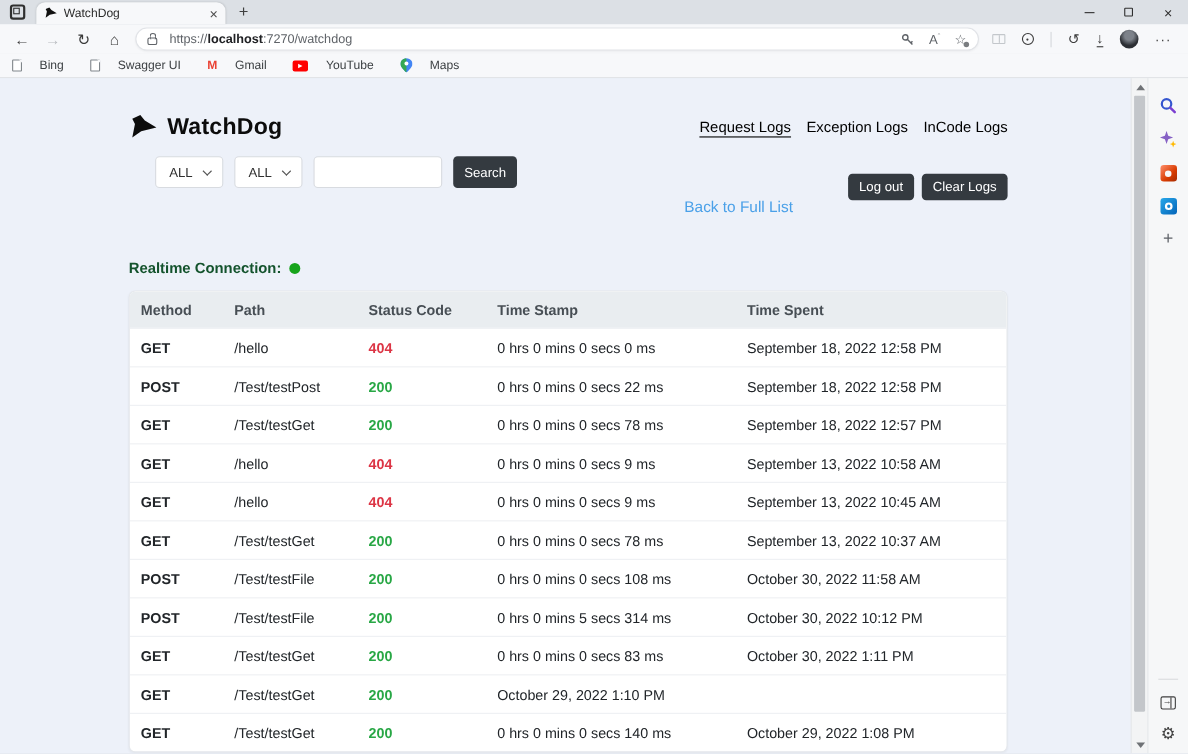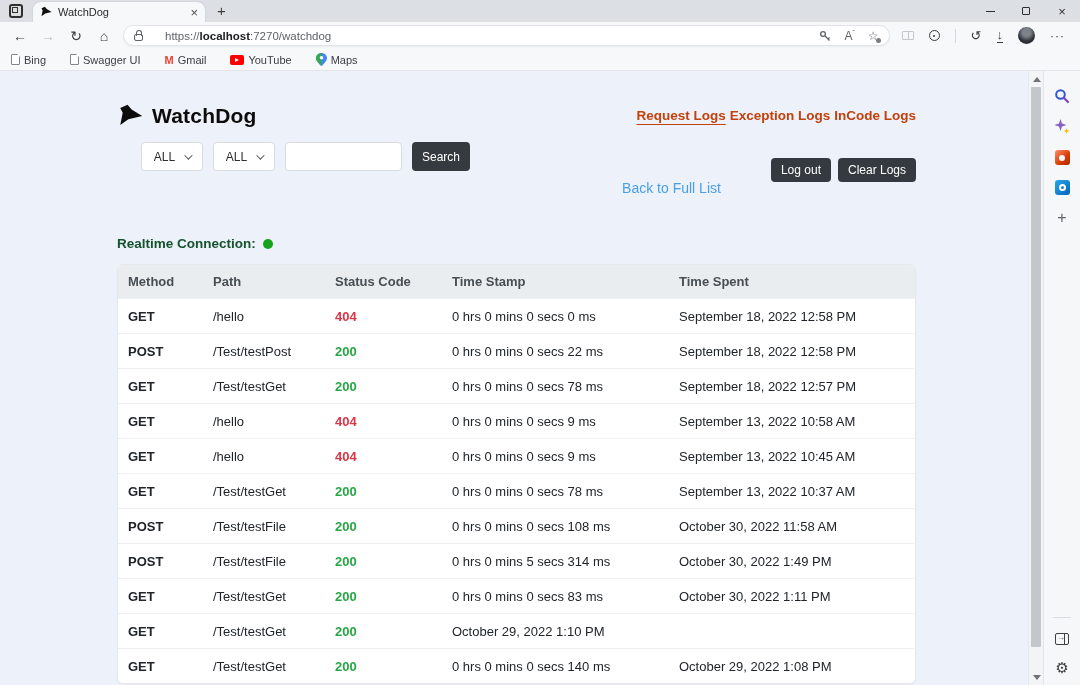--- a/index.html
+++ b/index.html
@@ -19,42 +19,42 @@
   .win-controls { margin-left:auto; display:flex; height:22px; }
   .win-btn { width:36px; display:flex; align-items:center; justify-content:center; }
   .ic-min { width:9px; height:1px; background:#2f2f2f; }
   .ic-max { width:8px; height:8px; border:1px solid #2f2f2f; border-radius:1px; }
   .ic-close { font-size:13px; color:#2f2f2f; line-height:1; }
 
   
   .toolbar { height:27px; background:#f7f8fa; display:flex; align-items:center; padding:0 7px; gap:2px; }
   .nav-ico { width:26px; text-align:center; font-size:14px; color:#3a3a3a; }
   .nav-ico.disabled { color:#b9bcc0; }
-  .addressbar { flex:1; height:21px; margin:0 4px; background:#ffffff; border:1px solid #e1e3e7; border-radius:11px; display:flex; align-items:center; padding:0 10px; gap:22px; box-shadow:0 1px 2px rgba(0,0,0,.05); }
+  .addressbar { flex:1; height:21px; margin:0 4px; background:#ffffff; border:1px solid #e1e3e7; border-radius:11px; display:flex; align-items:center; padding:0 10px; gap:11px; box-shadow:0 1px 2px rgba(0,0,0,.05); }
   .lock { width:9px; height:7px; border:1.2px solid #5f6368; border-radius:2px; position:relative; margin-top:4px; }
   .lock::before { content:""; position:absolute; top:-5px; left:1px; width:4px; height:5px; border:1.2px solid #5f6368; border-bottom:none; border-radius:3px 3px 0 0; }
   .url { font-size:11.5px; color:#5f6368; flex:1; white-space:nowrap; overflow:hidden; }
   .url b { color:#202124; font-weight:bold; }
   .ab-icons { display:flex; align-items:center; gap:13px; color:#5f6368; }
   .ab-ico { font-size:12px; line-height:1; position:relative; }
   .star-badge::after { content:""; position:absolute; right:-2px; bottom:-1px; width:5px; height:5px; border-radius:50%; background:#7a7d80; }
   .tb-right { display:flex; align-items:center; gap:15px; margin:0 8px 0 6px; color:#3a3a3a; }
   .split { width:12px; height:9px; border:1.2px solid #9aa0a6; border-radius:1px; position:relative; opacity:.55; }
   .split::after { content:""; position:absolute; left:5px; top:0; width:1px; height:100%; background:#9aa0a6; }
   .cookie { width:11px; height:11px; border:1.3px solid #3a3a3a; border-radius:50%; position:relative; }
   .cookie::after { content:""; position:absolute; left:3px; top:4px; width:2px; height:2px; border-radius:50%; background:#3a3a3a; }
   .tb-divider { width:1px; height:14px; background:#d5d8db; }
   .tb-ico { font-size:13px; line-height:1; }
   .dl { border-bottom:1.5px solid #3a3a3a; padding-bottom:1px; }
   .avatar { width:17px; height:17px; border-radius:50%; background:radial-gradient(circle at 50% 32%, #7d828a 0 28%, #2c2f34 62%); }
   .more { font-size:12px; letter-spacing:1px; }
 
   
   .bookmarks { height:22px; background:#f7f8fa; border-bottom:1px solid #e2e4e7; display:flex; align-items:center; padding-left:11px; gap:24px; }
-  .bm { display:flex; align-items:center; gap:4px; font-size:11px; color:#3c4043; }
+  .bm { display:flex; align-items:center; gap:16px; font-size:11px; color:#3c4043; }
   .page-ico { width:9px; height:11px; border:1.1px solid #80868b; border-radius:1px; background:#fff; position:relative; }
   .page-ico::after { content:""; position:absolute; right:-1px; top:-1px; width:0; height:0; border-left:3px solid transparent; border-top:3px solid #f7f8fa; }
   .gmail-m { color:#ea4335; font-weight:bold; font-size:11px; }
   .yt { width:14px; height:10px; background:#ff0000; border-radius:2px; display:flex; align-items:center; justify-content:center; }
   .yt::after { content:""; width:0; height:0; border-left:4px solid #fff; border-top:2.5px solid transparent; border-bottom:2.5px solid transparent; }
 
   
   .main { flex:1; display:flex; min-height:0; }
   .pagearea { flex:1; background:#edf1f9; overflow:hidden; }
   .content { margin:32px 0 0 117px; width:799px; }
@@ -63,21 +63,21 @@
   .brand { display:flex; align-items:center; gap:9px; }
   .brand-title { font-size:21px; font-weight:bold; color:#0c0c0c; letter-spacing:.2px; }
   .filters { margin-top:13px; display:flex; gap:10px; align-items:center;padding-left:24px; }
   .select { width:62px; height:29px; background:#fff; border:1px solid #d8dbe0; border-radius:4px; display:flex; align-items:center; justify-content:center; gap:9px; font-size:12px; color:#2f2f2f; }
   .chev { width:6px; height:6px; border-right:1.4px solid #555; border-bottom:1.4px solid #555; transform:rotate(45deg) translateY(-2px); }
   .search-input { width:117px; height:29px; border:1px solid #d8dbe0; border-radius:4px; background:#fff; padding:0 8px; font-size:12px; font-family:"Liberation Sans",sans-serif; outline:none; }
   .btn { background:#343a40; color:#fff; border:none; border-radius:4px; font-size:12px; font-family:"Liberation Sans",sans-serif; padding:0 10px; height:29px; }
   .btn-sm { height:24px; }
 
   .right-col { display:flex; flex-direction:column; align-items:flex-end; }
-  .nav-links { display:flex; gap:4px; margin-top:5px; font-size:13.5px; font-weight:bold; color:#c2410c; }
+  .nav-links { display:flex; gap:14px; margin-top:5px; font-size:13.5px; font-weight:normal; color:#000000; }
   .nav-link.active { text-decoration:underline; text-underline-offset:4px; }
   .actions-row { margin-top:21px; display:flex; align-items:center; gap:7px; }
   .back-link { font-size:14px; margin-right:43px;margin-top:36px; }
 
   .realtime { margin-top:40px; display:flex; align-items:center; gap:7px; font-size:13.5px; font-weight:bold; color:#14532d; }
   .dot { width:10px; height:10px; border-radius:50%; }
 
   .logtable { margin-top:13px; background:#fff; border:1px solid #e5e8ec; border-radius:6px; overflow:hidden; box-shadow:0 1px 2px rgba(0,0,0,.04); }
   .tr { display:grid; grid-template-columns:85px 122px 117px 227px 1fr; align-items:center; padding-left:10px; height:35px; font-size:13px; color:#212529; border-top:1px solid #eef0f3; }
   .tr.thead { background:#e9edf0; height:33px; border-top:none; font-weight:bold; color:#474e54; font-size:13px; }
@@ -290,21 +290,21 @@
             <div class="td">/Test/testFile</div>
             <div class="td status" style="color: rgb(40, 167, 69);">200</div>
             <div class="td">0 hrs 0 mins 0 secs 108 ms</div>
             <div class="td">October 30, 2022 11:58 AM</div>
           </div>
           <div class="tr">
             <div class="td method">POST</div>
             <div class="td">/Test/testFile</div>
             <div class="td status" style="color: rgb(40, 167, 69);">200</div>
             <div class="td">0 hrs 0 mins 5 secs 314 ms</div>
-            <div class="td">October 30, 2022 1:49 PM</div>
+            <div class="td">October 30, 2022 10:12 PM</div>
           </div>
           <div class="tr">
             <div class="td method">GET</div>
             <div class="td">/Test/testGet</div>
             <div class="td status" style="color: rgb(40, 167, 69);">200</div>
             <div class="td">0 hrs 0 mins 0 secs 83 ms</div>
             <div class="td">October 30, 2022 1:11 PM</div>
           </div>
           <div class="tr">
             <div class="td method">GET</div>

